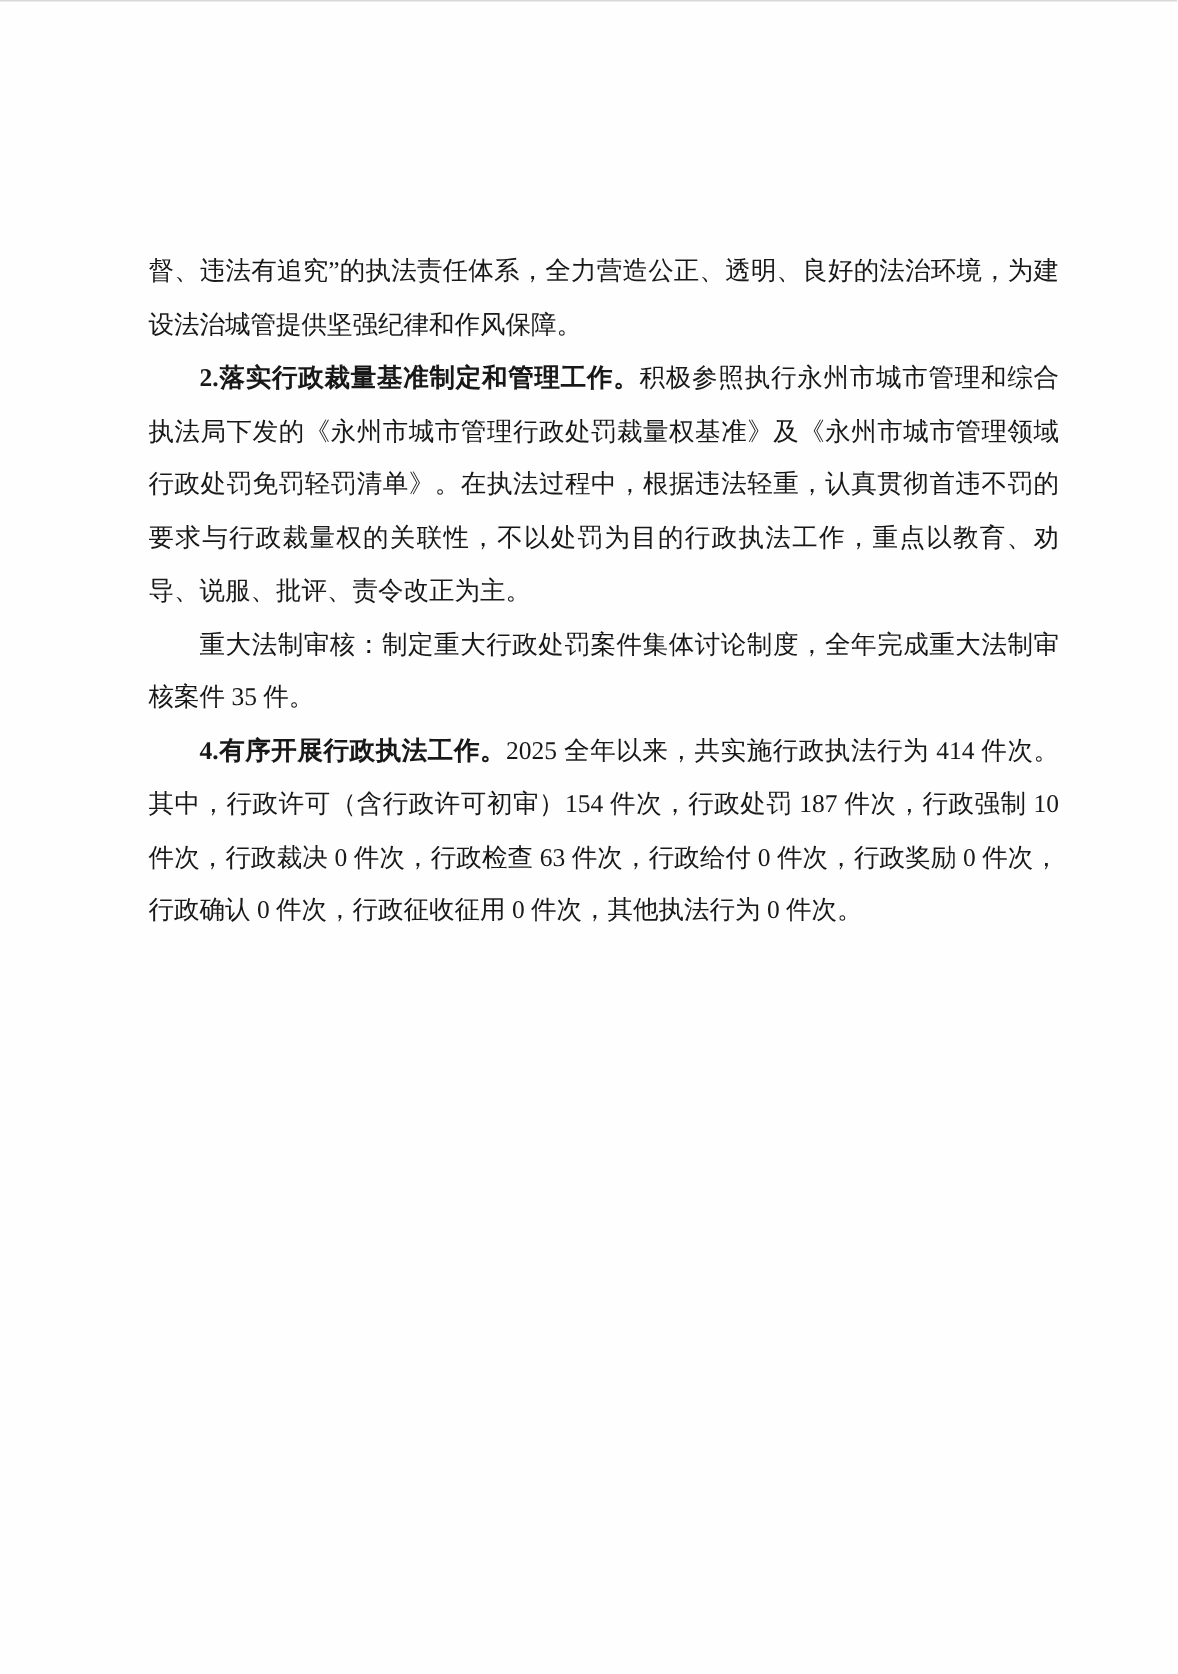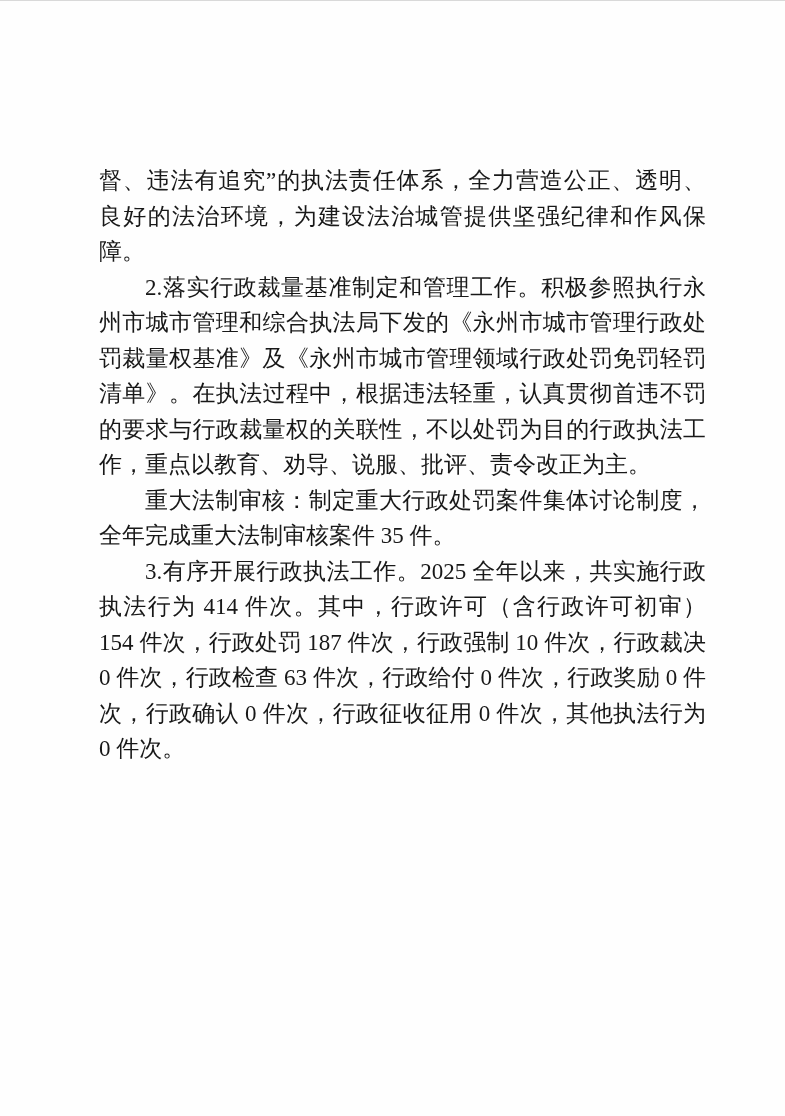--- a/index.html
+++ b/index.html
@@ -16,50 +16,50 @@
     overflow: hidden;
     border-top: 1px solid #d9d9d9;
     box-sizing: border-box;
   }
   .doc-body {
     position: absolute;
     left: 99px;
     top: 162px;
     width: 607px;
     font-family: "Liberation Serif", "DejaVu Serif", serif;
-    font-size: 23px;
+    font-size: 17px;
     line-height: 35.5px;
     color: #181818;
     text-align: justify;
   }
   .para {
     margin: 0;
     padding: 0;
     text-indent: 2em;
   }
   .para.no-indent {
     text-indent: 0;
   }
   .para .lead {
-    font-weight: normal;
+    font-weight: bold;
   }
   .para .body-text {
     font-weight: normal;
   }
 </style>
 </head>
 <body>
 
 <div class="page">
   <div class="doc-body">
 
     <p class="para no-indent"><span class="body-text">督、违法有追究”的执法责任体系，全力营造公正、透明、良好的法治环境，为建设法治城管提供坚强纪律和作风保障。</span></p>
 
     <p class="para"><span class="lead">2.落实行政裁量基准制定和管理工作。</span><span class="body-text">积极参照执行永州市城市管理和综合执法局下发的《永州市城市管理行政处罚裁量权基准》及《永州市城市管理领域行政处罚免罚轻罚清单》。在执法过程中，根据违法轻重，认真贯彻首违不罚的要求与行政裁量权的关联性，不以处罚为目的行政执法工作，重点以教育、劝导、说服、批评、责令改正为主。</span></p>
 
 
     <p class="para"><span class="body-text">重大法制审核：制定重大行政处罚案件集体讨论制度，全年完成重大法制审核案件 35 件。</span></p>
 
-    <p class="para"><span class="lead">3.有序开展行政执法工作。</span><span class="body-text">2025 全年以来，共实施行政执法行为 414 件次。其中，行政许可（含行政许可初审）154 件次，行政处罚 187 件次，行政强制 10 件次，行政裁决 0 件次，行政检查 63 件次，行政给付 0 件次，行政奖励 0 件次，行政确认 0 件次，行政征收征用 0 件次，其他执法行为 0 件次。</span></p>
+    <p class="para"><span class="lead">4.有序开展行政执法工作。</span><span class="body-text">2025 全年以来，共实施行政执法行为 414 件次。其中，行政许可（含行政许可初审）154 件次，行政处罚 187 件次，行政强制 10 件次，行政裁决 0 件次，行政检查 63 件次，行政给付 0 件次，行政奖励 0 件次，行政确认 0 件次，行政征收征用 0 件次，其他执法行为 0 件次。</span></p>
 
 
   </div>
 </div>
 
 </body></html>

